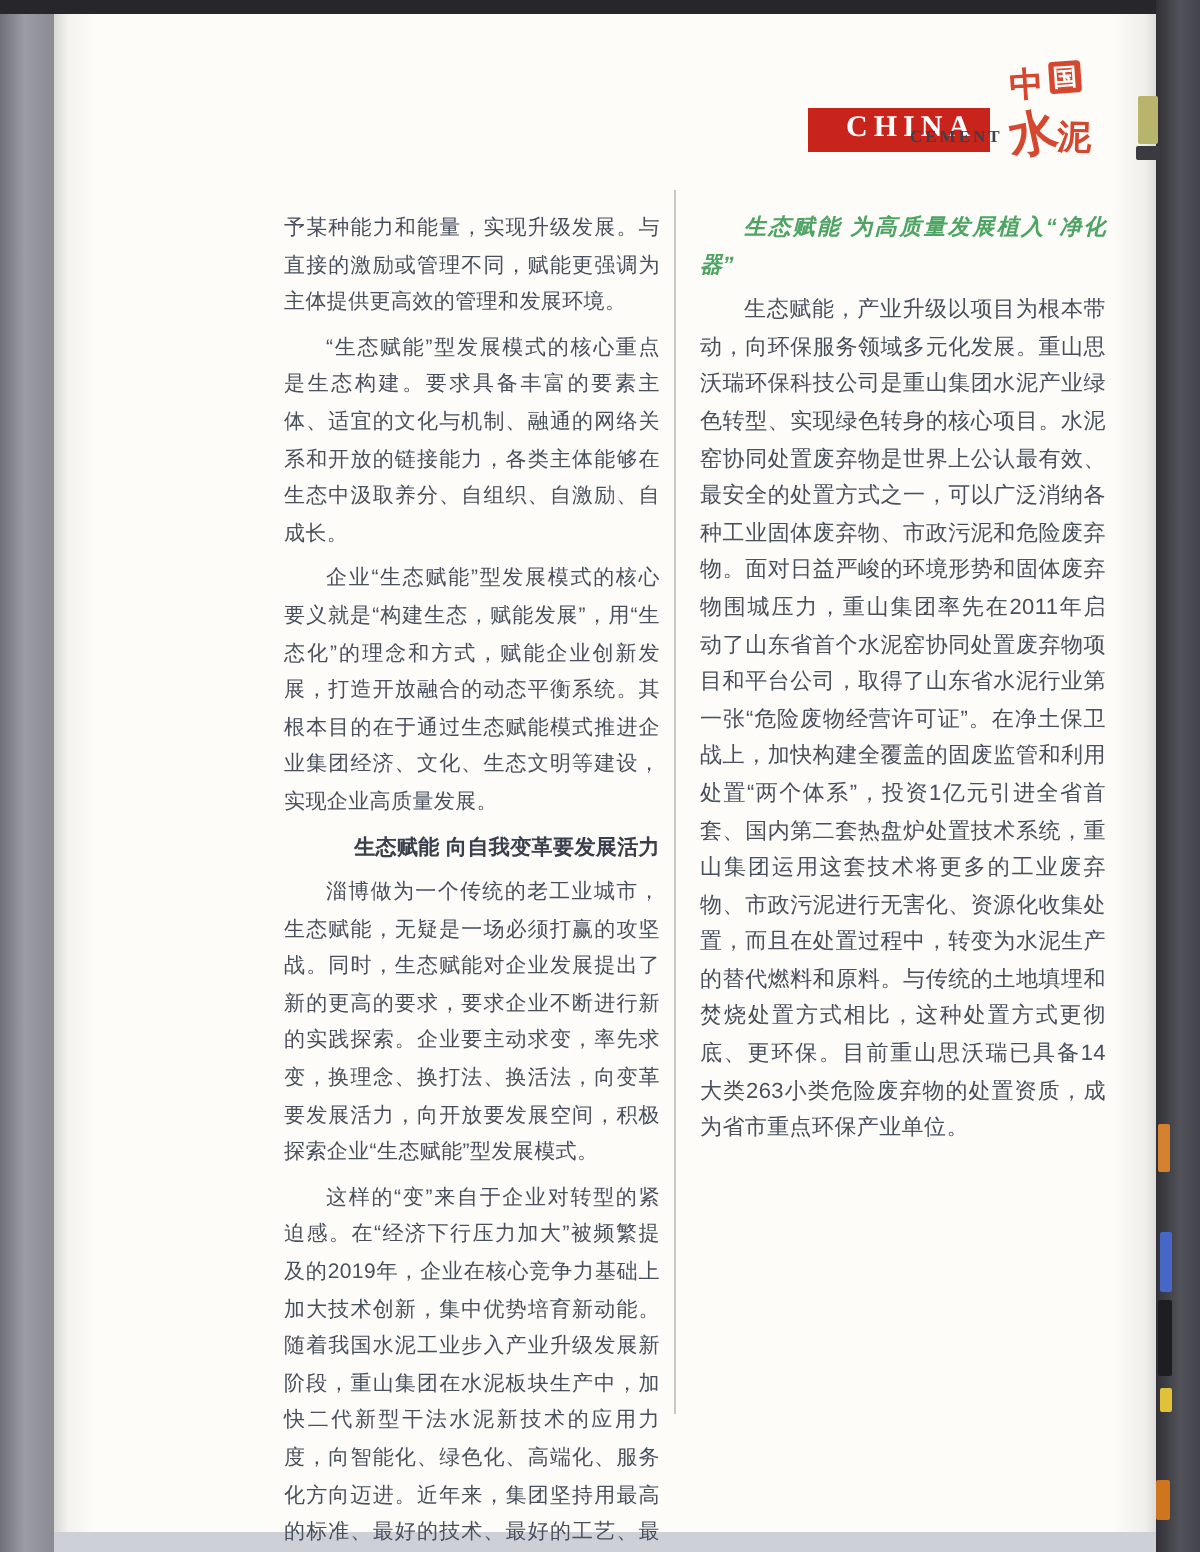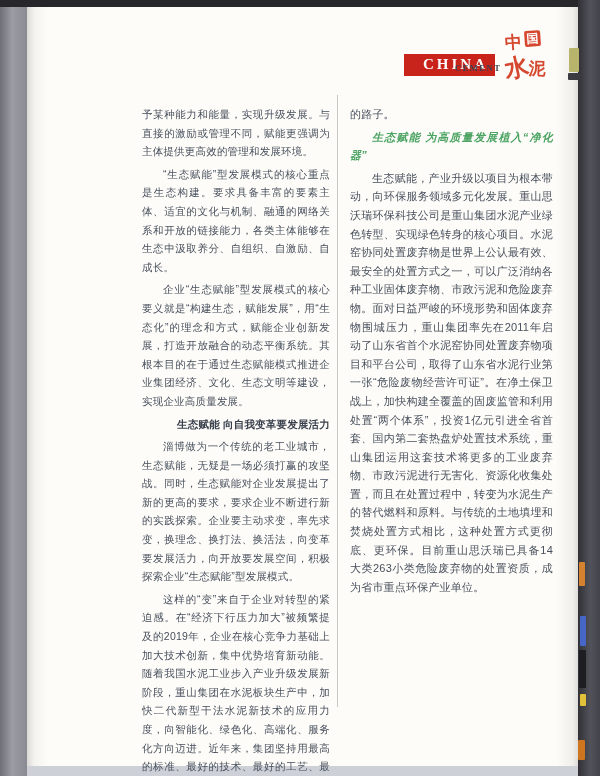--- a/index.html
+++ b/index.html
@@ -100,21 +100,20 @@
     <section class="col col-left">
         <p class="para cont">予某种能力和能量，实现升级发展。与直接的激励或管理不同，赋能更强调为主体提供更高效的管理和发展环境。</p>
         <p class="para">“生态赋能”型发展模式的核心重点是生态构建。要求具备丰富的要素主体、适宜的文化与机制、融通的网络关系和开放的链接能力，各类主体能够在生态中汲取养分、自组织、自激励、自成长。</p>
         <p class="para">企业“生态赋能”型发展模式的核心要义就是“构建生态，赋能发展”，用“生态化”的理念和方式，赋能企业创新发展，打造开放融合的动态平衡系统。其根本目的在于通过生态赋能模式推进企业集团经济、文化、生态文明等建设，实现企业高质量发展。</p>
         <p class="heading">生态赋能 向自我变革要发展活力</p>
         <p class="para">淄博做为一个传统的老工业城市，生态赋能，无疑是一场必须打赢的攻坚战。同时，生态赋能对企业发展提出了新的更高的要求，要求企业不断进行新的实践探索。企业要主动求变，率先求变，换理念、换打法、换活法，向变革要发展活力，向开放要发展空间，积极探索企业“生态赋能”型发展模式。</p>
         <p class="para">这样的“变”来自于企业对转型的紧迫感。在“经济下行压力加大”被频繁提及的2019年，企业在核心竞争力基础上加大技术创新，集中优势培育新动能。随着我国水泥工业步入产业升级发展新阶段，重山集团在水泥板块生产中，加快二代新型干法水泥新技术的应用力度，向智能化、绿色化、高端化、服务化方向迈进。近年来，集团坚持用最高的标准、最好的技术、最好的工艺、最好的装备和最严的内部管理制度武装企业，加大技术创新，坚决走清洁生产、节能生产</p>
       </section>
     <div class="divider"></div>
     <section class="col col-right">
-        <p class="para cont">的路子。</p>
         <p class="heading accent">生态赋能 为高质量发展植入“净化器”</p>
         <p class="para">生态赋能，产业升级以项目为根本带动，向环保服务领域多元化发展。重山思沃瑞环保科技公司是重山集团水泥产业绿色转型、实现绿色转身的核心项目。水泥窑协同处置废弃物是世界上公认最有效、最安全的处置方式之一，可以广泛消纳各种工业固体废弃物、市政污泥和危险废弃物。面对日益严峻的环境形势和固体废弃物围城压力，重山集团率先在2011年启动了山东省首个水泥窑协同处置废弃物项目和平台公司，取得了山东省水泥行业第一张“危险废物经营许可证”。在净土保卫战上，加快构建全覆盖的固废监管和利用处置“两个体系”，投资1亿元引进全省首套、国内第二套热盘炉处置技术系统，重山集团运用这套技术将更多的工业废弃物、市政污泥进行无害化、资源化收集处置，而且在处置过程中，转变为水泥生产的替代燃料和原料。与传统的土地填埋和焚烧处置方式相比，这种处置方式更彻底、更环保。目前重山思沃瑞已具备14大类263小类危险废弃物的处置资质，成为省市重点环保产业单位。</p>
       </section>
   </div>
 
   <div class="strip-right">
     <span class="fleck fleck-olive"></span>
     <span class="fleck fleck-smudge"></span>
     <span class="fleck fleck-orange1"></span>
     <span class="fleck fleck-blue"></span>

